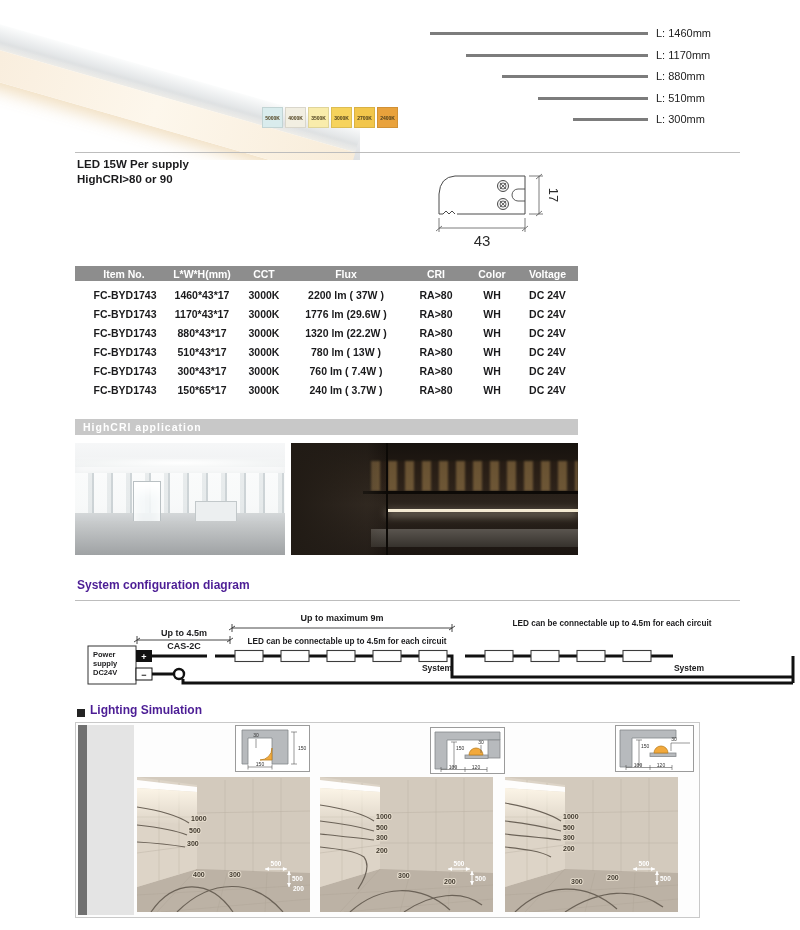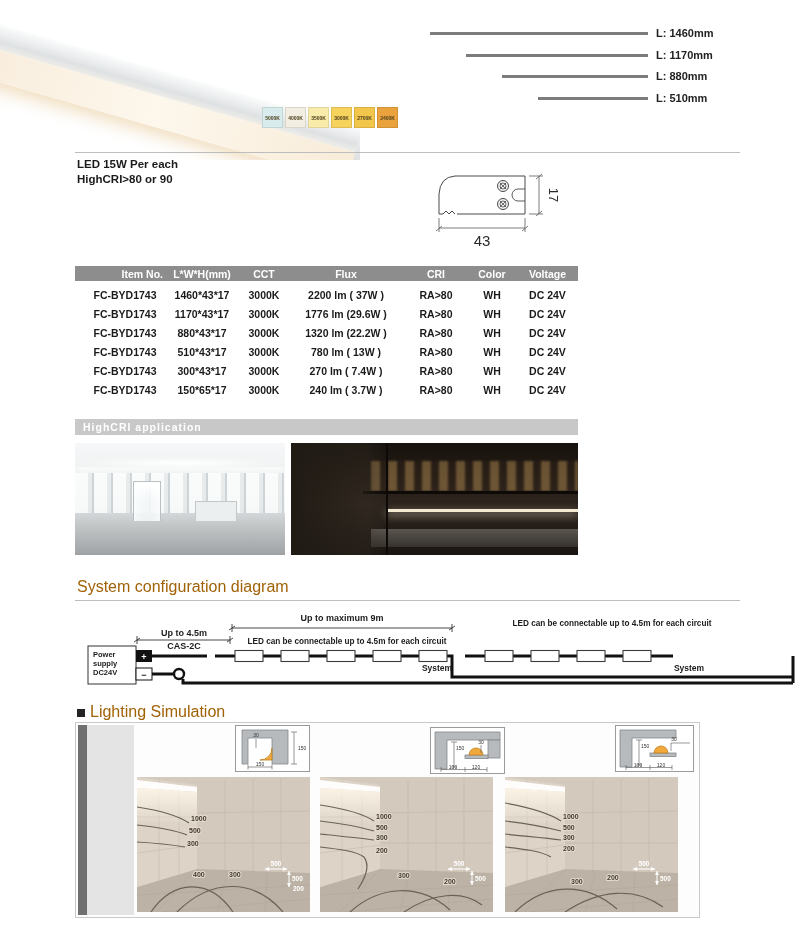--- a/index.html
+++ b/index.html
@@ -20,32 +20,32 @@
            border-radius:3px 12px 12px 4px;}
   .bar-cap:after{content:"";position:absolute;left:7px;top:46%;width:5px;height:5px;
            border-radius:50%;background:#927a57;}
   
   .swatches{position:absolute;left:262px;top:107px;display:flex;gap:2px;}
   .sw{width:19px;height:19px;display:flex;align-items:center;justify-content:center;
       font-size:5px;font-weight:700;color:#4d3f1c;border:1px solid rgba(0,0,0,.10);}
   
   .len-row{position:absolute;left:0;right:0;height:14px;}
   .len-bar{position:absolute;right:152px;top:5px;height:3px;background:#7c7c7c;}
-  .len-label{position:absolute;left:656px;top:0;font-size:11px;font-weight:700;color:#222;}
+  .len-label{position:absolute;left:656px;top:0;font-size:11px;font-weight:400;color:#222;}
   
   .divider{position:absolute;left:75px;top:152px;width:665px;height:1px;background:#bdbdbd;}
   .spec{position:absolute;left:77px;top:157px;font-size:11.5px;font-weight:700;line-height:15px;color:#1b1b1d;}
   
   .xsect{position:absolute;left:425px;top:170px;}
   svg text{font-family:"Liberation Sans",sans-serif;}
   
   .spec-table{position:absolute;left:75px;top:266px;width:503px;border-collapse:collapse;table-layout:fixed;}
   .spec-table th{background:#8d8d8d;color:#fff;font-size:10.5px;font-weight:700;
                  height:15px;padding:0;text-align:center;}
-  .spec-table th.l{text-align:right;padding-left:10px;margin-left:16px;}
+  .spec-table th.l{text-align:center;padding-left:10px;margin-left:16px;}
   .spec-table td{font-size:10.5px;font-weight:700;color:#1a1a1c;height:19px;padding:0;text-align:center;}
   .spec-table td.l{text-align:center;padding-left:12px;}
   .spec-table tr.gap td{height:4px;}
   
   .banner{position:absolute;left:75px;top:419px;width:503px;height:16px;background:#c8c8c8;
           color:#fff;font-size:10.5px;font-weight:700;line-height:16px;padding-left:8px;
           box-sizing:border-box;letter-spacing:1px;}
   .photo{position:absolute;top:443px;height:112px;overflow:hidden;}
   .photo-left{left:75px;width:210px;
      background:linear-gradient(180deg,#f6f7f8 0%,#eef0f1 26%,#dfe3e4 55%,#c6c9cb 72%,#a8abad 100%);}
@@ -68,21 +68,21 @@
      filter:blur(1px);}
   .pr-shelfline{position:absolute;left:72px;top:48px;width:215px;height:3px;background:#0d0a07;}
   .pr-undercab{position:absolute;left:95px;top:66px;width:192px;height:3px;background:#f4ead2;
      box-shadow:0 3px 8px rgba(244,234,210,.8);}
   .pr-counter{position:absolute;left:80px;bottom:8px;width:207px;height:18px;
      background:linear-gradient(180deg,#5a554f,#36322d);}
   .pr-door{position:absolute;left:0;top:0;width:95px;height:100%;
      background:linear-gradient(90deg,#211b15,#38302750 80%,rgba(20,16,12,0));
      border-right:2px solid #0c0906;}
   
-  .sec-title{position:absolute;font-size:16px;font-weight:400;color:#a16207;}
+  .sec-title{position:absolute;font-size:12px;font-weight:700;color:#4c1d95;}
   .hr2{position:absolute;left:75px;top:600px;width:665px;height:1px;background:#bdbdbd;}
   .bullet{position:absolute;left:77px;top:709px;width:8px;height:8px;background:#232323;}
   
   .sim-panel{position:absolute;left:75px;top:722px;width:625px;height:196px;background:#fdfdfd;
      border:1px solid #c9c9c9;box-sizing:border-box;}
   .sim-dark{position:absolute;left:2px;top:2px;width:9px;height:190px;background:#707070;}
   .sim-light{position:absolute;left:11px;top:2px;width:47px;height:190px;background:#e4e4e4;}
   .room{position:absolute;top:777px;width:173px;height:135px;}
   .inset{position:absolute;background:#fff;border:1px solid #9b9b9b;}
 </style>
@@ -117,25 +117,29 @@
     <div class="len-label">L: 1170mm</div>
   </div>
   <div class="len-row" style="top:70px">
     <div class="len-bar" style="width: 146px;"></div>
     <div class="len-label">L: 880mm</div>
   </div>
   <div class="len-row" style="top:92px">
     <div class="len-bar" style="width: 110px;"></div>
     <div class="len-label">L: 510mm</div>
   </div>
+  <div class="len-row" style="top:113px">
+    <div class="len-bar" style="width: 75px;"></div>
+    <div class="len-label">L: 300mm</div>
+  </div>
 
   <div class="divider"></div>
 
   <div class="spec">
-    <div>LED  15W Per each</div>
+    <div>LED  15W Per supply</div>
     <div>HighCRI&gt;80 or 90</div>
   </div>
 
   <svg class="xsect" width="150" height="90" viewBox="0 0 150 90">
     <g stroke="#4a4a4a" stroke-width="1" fill="none">
       <path d="M30,6 L100,6 L100,44 L32,44 M30,6 Q15,7 14,24 L14,44 L18,44"></path>
       <path d="M18,44 l3,-3 l3,3 l3,-3 l3,3"></path>
       <circle cx="78" cy="16" r="5.5" fill="#f2f2f2"></circle>
       <circle cx="78" cy="16" r="3" fill="none" stroke-width=".8"></circle>
       <path d="M75,13 l6,6 M81,13 l-6,6" stroke-width=".8"></path>
@@ -214,21 +218,21 @@
       <td>3000K</td>
       <td>780  lm (  13W )</td>
       <td>RA&gt;80</td>
       <td>WH</td>
       <td>DC 24V</td>
     </tr>
     <tr>
       <td class="l">FC-BYD1743</td>
       <td>300*43*17</td>
       <td>3000K</td>
-      <td>270  lm ( 7.4W )</td>
+      <td>760  lm ( 7.4W )</td>
       <td>RA&gt;80</td>
       <td>WH</td>
       <td>DC 24V</td>
     </tr>
     <tr>
       <td class="l">FC-BYD1743</td>
       <td>150*65*17</td>
       <td>3000K</td>
       <td>240  lm ( 3.7W )</td>
       <td>RA&gt;80</td>

